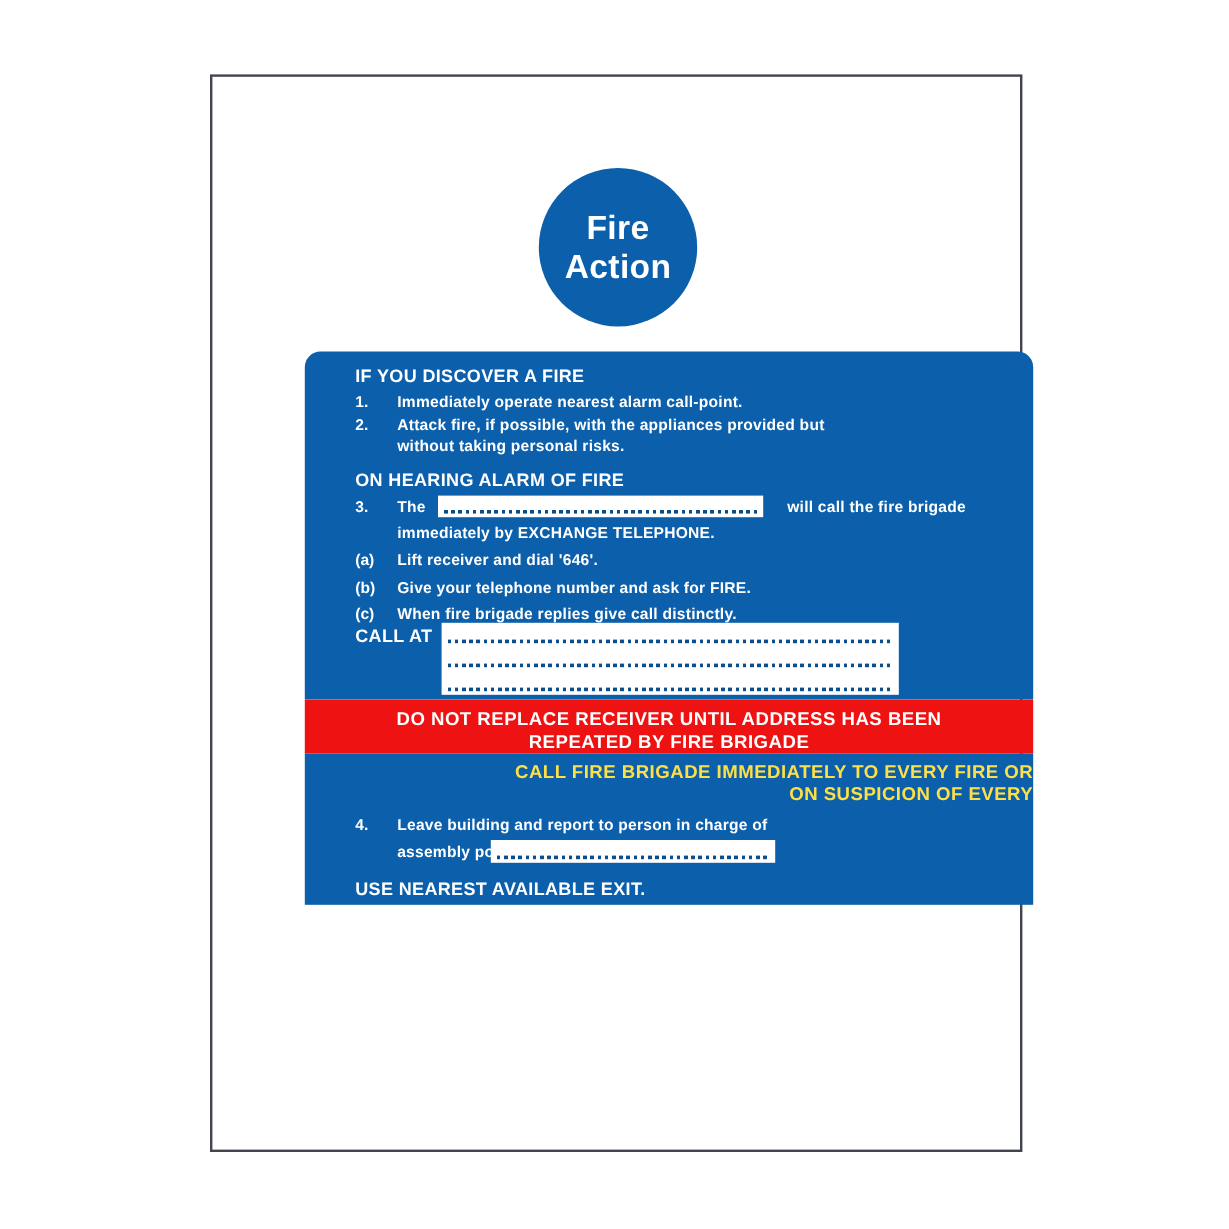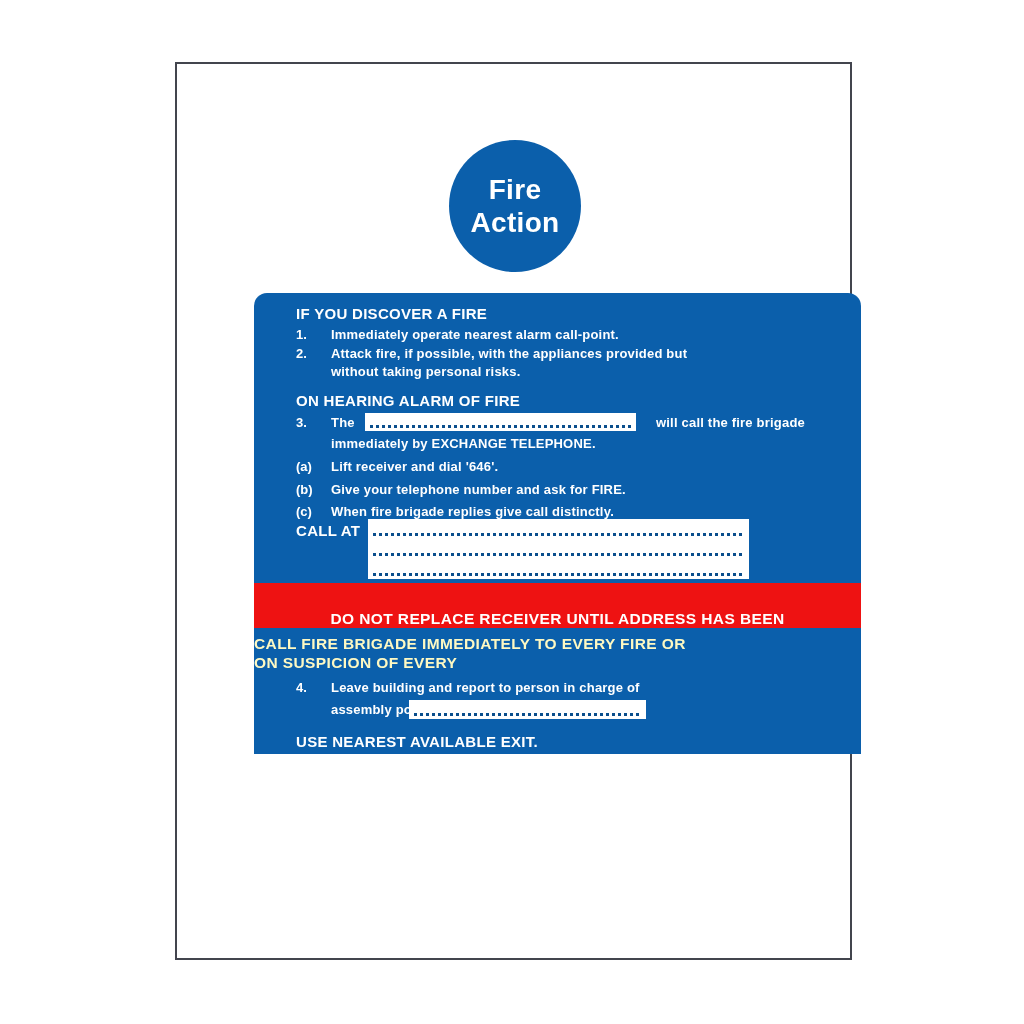--- a/index.html
+++ b/index.html
@@ -30,21 +30,21 @@
   .h15{position:absolute;left:42px;color:#fff;font-weight:bold;font-size:15px;
     letter-spacing:0.3px;white-space:nowrap;}
   .num{position:absolute;left:42px;color:#fff;font-weight:bold;font-size:13px;white-space:nowrap;}
   .txt{position:absolute;left:77px;color:#fff;font-weight:bold;font-size:13px;
     letter-spacing:0.2px;white-space:nowrap;}
   .wbox{position:absolute;background:#ffffff;}
   .dots{position:absolute;left:5px;right:5px;height:3px;
     background-image:repeating-linear-gradient(90deg,var(--dot-blue,#0a4e8c) 0 3px,transparent 3px 6px);}
   .bandline{color:#fff;font-weight:bold;font-size:15.5px;line-height:19px;
     letter-spacing:0.4px;white-space:nowrap;text-align:center;}
-  .centerline{position:absolute;left:0;width:100%;text-align:left;color:#fef9c3;
+  .centerline{position:absolute;left:0;width:100%;text-align:right;color:#fde047;
     font-weight:bold;font-size:15.5px;letter-spacing:0.4px;white-space:nowrap;}
   .redline{position:absolute;left:42px;color:#fff;font-weight:bold;font-size:15.5px;
     letter-spacing:0.4px;white-space:nowrap;}
 </style>
 </head>
 <body>
 
 <div class="frame">
 
   <div class="badge">
@@ -86,20 +86,21 @@
     <div class="h15" style="top:229px">CALL AT</div>
     <div class="wbox" style="left:114px;top:226px;width:381px;height:60px">
       <div class="dots" style="top:14px"></div>
       <div class="dots" style="top:34px"></div>
       <div class="dots" style="top:54px"></div>
     </div>
   </div>
 
   <div class="panel band">
     <div class="bandline">DO NOT REPLACE RECEIVER UNTIL ADDRESS HAS BEEN</div>
+    <div class="bandline">REPEATED BY FIRE BRIGADE</div>
   </div>
 
   <div class="panel blueB">
     <div class="centerline" style="top:7px">CALL FIRE BRIGADE IMMEDIATELY TO EVERY FIRE OR</div>
     <div class="centerline" style="top:26px">ON SUSPICION OF EVERY</div>
 
     <span class="num" style="top:52px">4.</span>
     <span class="txt" style="top:52px">Leave building and report to person in charge of</span>
     <span class="txt" style="top:74px">assembly point</span>
     <div class="wbox" style="left:155px;top:72px;width:237px;height:19px">

